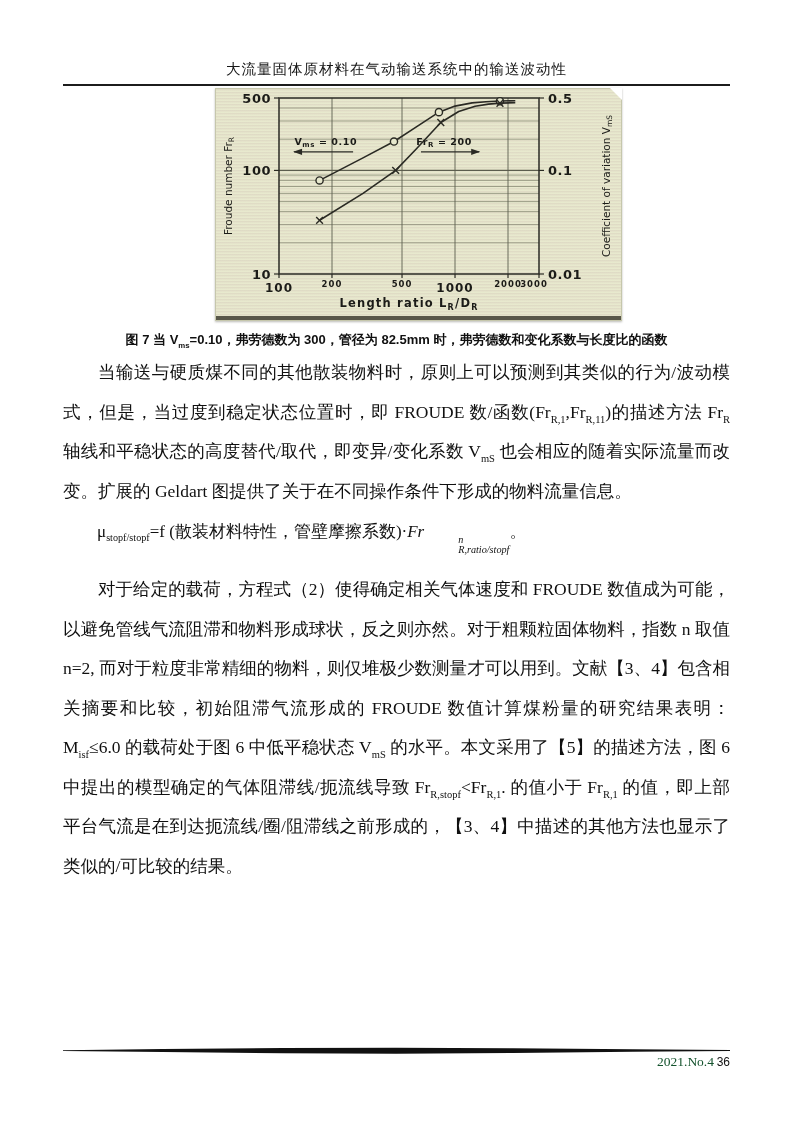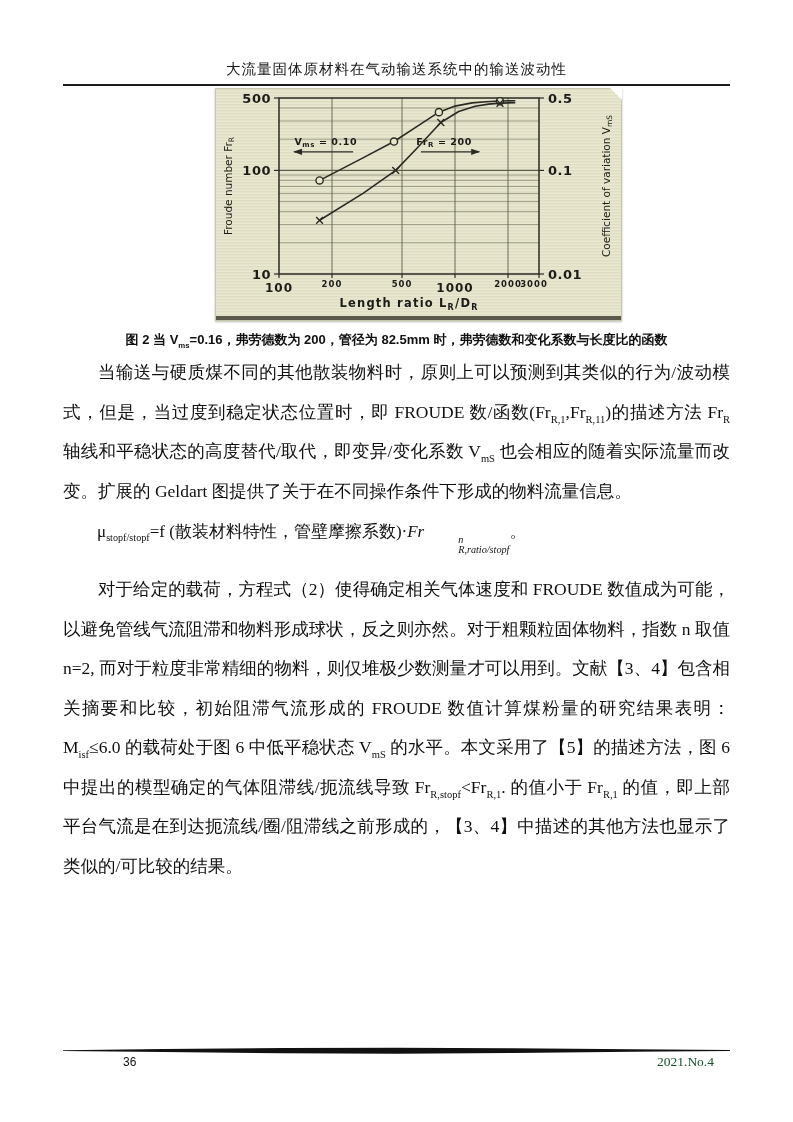--- a/index.html
+++ b/index.html
@@ -27,21 +27,21 @@
   .content p{margin:0;text-indent:2em;}
   .content p.formula{margin:5px 0 14px 0;line-height:31px;font-size:17px;}
   .content sub,.content sup,.caption sub{font-size:0.6em;line-height:0;}
   .it{font-style:italic;}
   .stack{display:inline-flex;flex-direction:column;align-items:flex-start;vertical-align:-0.55em;
         font-size:0.6em;line-height:1.05;}
   .st-sup,.st-sub{display:block;}
 
   .footer-rule{position:absolute;top:1047px;left:63px;width:667px;height:8px;}
   .footer-page-number{position:absolute;top:1055px;left:63px;width:667px;padding-left:60px;box-sizing:border-box;
-        text-align:left;font-family:"Liberation Sans","DejaVu Sans",sans-serif;font-size:12px;color:#111;}
+        text-align:right;font-family:"Liberation Sans","DejaVu Sans",sans-serif;font-size:12px;color:#111;}
   .footer-issue{position:absolute;top:1054px;right:79px;font-size:13.5px;color:#14532d;
         font-family:"Liberation Serif",serif;}
 </style>
 </head>
 <body>
 
 <div class="page">
 
   <div class="header-title">大流量固体原材料在气动输送系统中的输送波动性</div>
   <div class="header-rule"></div>
@@ -110,21 +110,21 @@
         <line x1="280.55061612853194" y1="10.842799347700359" x2="287.3506161285319" y2="17.642799347700358" stroke="#2a2a24" stroke-width="1.4"></line>
         <line x1="280.55061612853194" y1="17.642799347700358" x2="287.3506161285319" y2="10.842799347700359" stroke="#2a2a24" stroke-width="1.4"></line>
         <text x="228.1" y="55.992000000000004" text-anchor="middle" fill="#1b1b18" font-size="9.5" font-weight="700" letter-spacing="0.6">Fr<tspan dy="2.2" font-size="7">R</tspan><tspan dy="-2.2"> = 200</tspan></text>
         <line x1="204.96" y1="62.856" x2="263.20000000000005" y2="62.856" stroke="#2a2a24" stroke-width="1.2"></line>
         <polygon points="264.20000000000005,62.856 255.20000000000005,59.656 255.20000000000005,66.056" fill="#2a2a24"></polygon>
       </svg>
     <div class="scan-bottom"></div>
     <div class="scan-notch"></div>
   </div>
 
-  <div class="caption"><span>图 2 当 V</span><sub>ms</sub><span>=0.16，弗劳德数为 200，管径为 82.5mm 时，弗劳德数和变化系数与长度比的函数</span></div>
+  <div class="caption"><span>图 7 当 V</span><sub>ms</sub><span>=0.10，弗劳德数为 300，管径为 82.5mm 时，弗劳德数和变化系数与长度比的函数</span></div>
 
   <div class="content">
     <p><span>当输送与硬质煤不同的其他散装物料时，原则上可以预测到其类似的行为/波动模式，但是，当过度到稳定状态位置时，即 FROUDE 数/函数(Fr</span><sub>R,1</sub><span>,Fr</span><sub>R,11</sub><span>)的描述方法 Fr</span><sub>R</sub><span> 轴线和平稳状态的高度替代/取代，即变异/变化系数 V</span><sub>mS</sub><span> 也会相应的随着实际流量而改变。扩展的 Geldart 图提供了关于在不同操作条件下形成的物料流量信息。</span></p>
     <p class="formula"><span>μ</span><sub>stopf/stopf</sub><span>=f (散装材料特性，管壁摩擦系数)·</span><span class="it">Fr</span><span class="stack it">
           <span class="st-sup">n</span>
           <span class="st-sub">R,ratio/stopf</span>
         </span><span>。</span></p>
     <p><span>对于给定的载荷，方程式（2）使得确定相关气体速度和 FROUDE 数值成为可能，以避免管线气流阻滞和物料形成球状，反之则亦然。对于粗颗粒固体物料，指数 n 取值 n=2, 而对于粒度非常精细的物料，则仅堆极少数测量才可以用到。文献【3、4】包含相关摘要和比较，初始阻滞气流形成的 FROUDE 数值计算煤粉量的研究结果表明：M</span><sub>isf</sub><span>≤6.0 的载荷处于图 6 中低平稳状态 V</span><sub>mS</sub><span> 的水平。本文采用了【5】的描述方法，图 6 中提出的模型确定的气体阻滞线/扼流线导致 Fr</span><sub>R,stopf</sub><span>&lt;Fr</span><sub>R,1</sub><span>. 的值小于 Fr</span><sub>R,1</sub><span> 的值，即上部平台气流是在到达扼流线/圈/阻滞线之前形成的，【3、4】中描述的其他方法也显示了类似的/可比较的结果。</span></p>
   </div>
 

